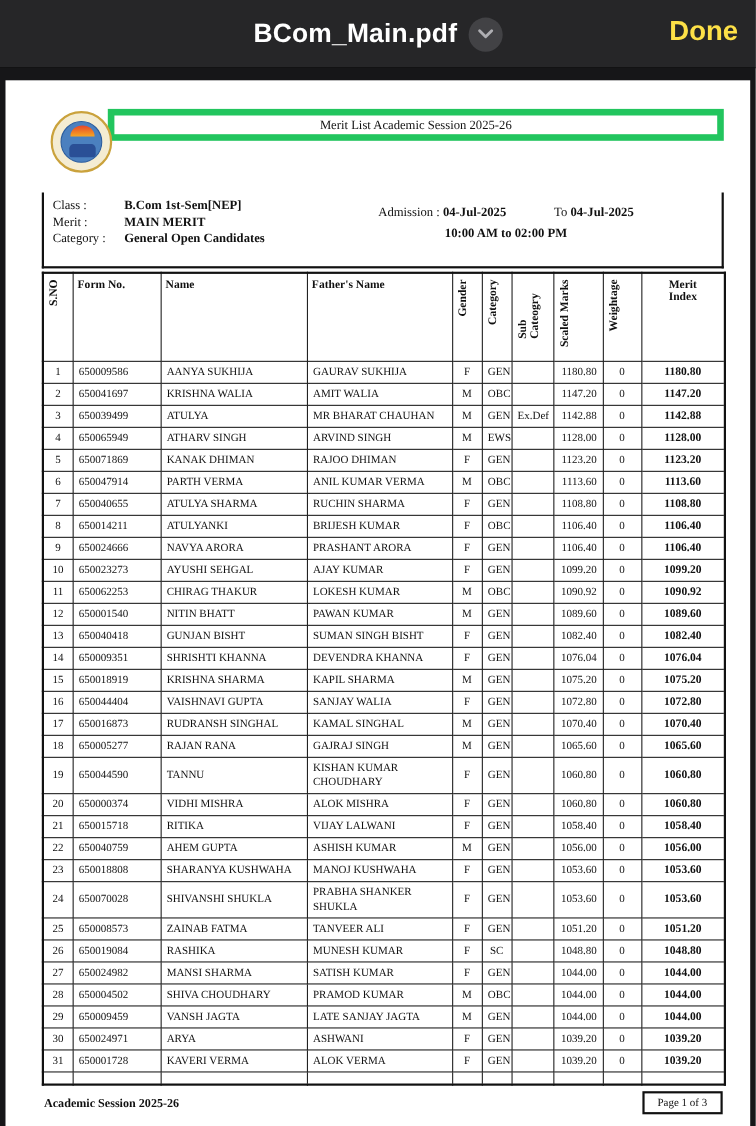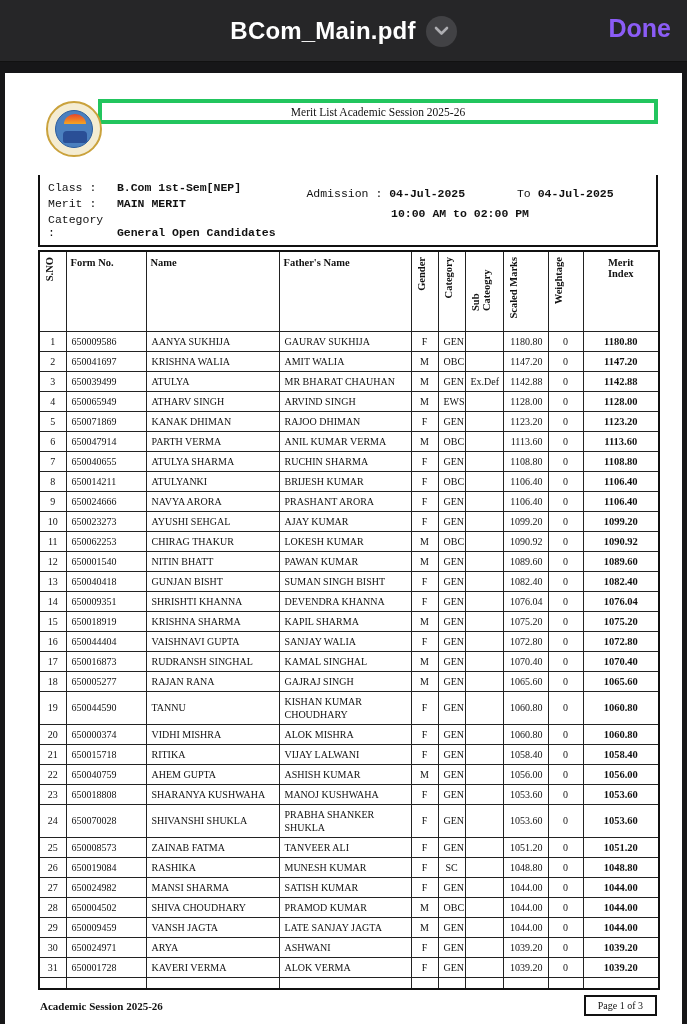--- a/index.html
+++ b/index.html
@@ -70,34 +70,33 @@
     background: #2a4f96; border-radius: 4px 4px 2px 2px;
   }
   .college-name {
     margin-left: 72px; padding-top: 8px;
     text-align: center;
     font-size: 17.5px; font-weight: bold; letter-spacing: 0.2px;
     white-space: nowrap;
   }
   .banner-box {
     margin-left: 60px; margin-top: 6px;
-    border: 4px solid #22c55e;
+    border: 6px solid #22c55e;
     text-align: center;
     font-size: 11.5px;
     padding: 3px 0 2px 0;
   }
 
   
   .info-box {
     width: 620px;
     border: 2px solid #111; border-top: none;
     position: relative;
-    padding: 4px 8px 5px 8px;
+    padding: 4px 8px 18px 8px;
     font-size: 11.5px;
-    font-family: Liberation Mono, monospace;
   }
   .info-row { padding: 1.5px 0; }
   .info-label { display: inline-block; width: 62px; }
   .info-value { font-weight: bold; }
   .admission-block {
     position: absolute; left: 235px; top: 12px; width: 370px;
     text-align: center;
   }
   .admission-line { white-space: nowrap; }
   .admission-line .sep { display: inline-block; width: 38px; }
@@ -153,21 +152,21 @@
   <div class="title-group">
     <span class="topbar-title">BCom_Main.pdf</span>
     <button class="chevron-btn">
       <span style="display:flex;">
         <svg width="15" height="10" viewBox="0 0 15 10">
             <polyline points="2,2 7.5,7.5 13,2" fill="none" stroke="#aeaeb2" stroke-width="2.6" stroke-linecap="round" stroke-linejoin="round"></polyline>
           </svg>
       </span>
     </button>
   </div>
-  <button class="done-btn" style="color:#8b5cf6;">Done</button>
+  <button class="done-btn" style="color:#fde047;">Done</button>
 </div>
 
 <div class="page">
 
   <div class="doc-header">
     <div class="logo">
       <div class="logo-inner">
         <div class="logo-sun"></div>
         <div class="logo-base"></div>
       </div>

